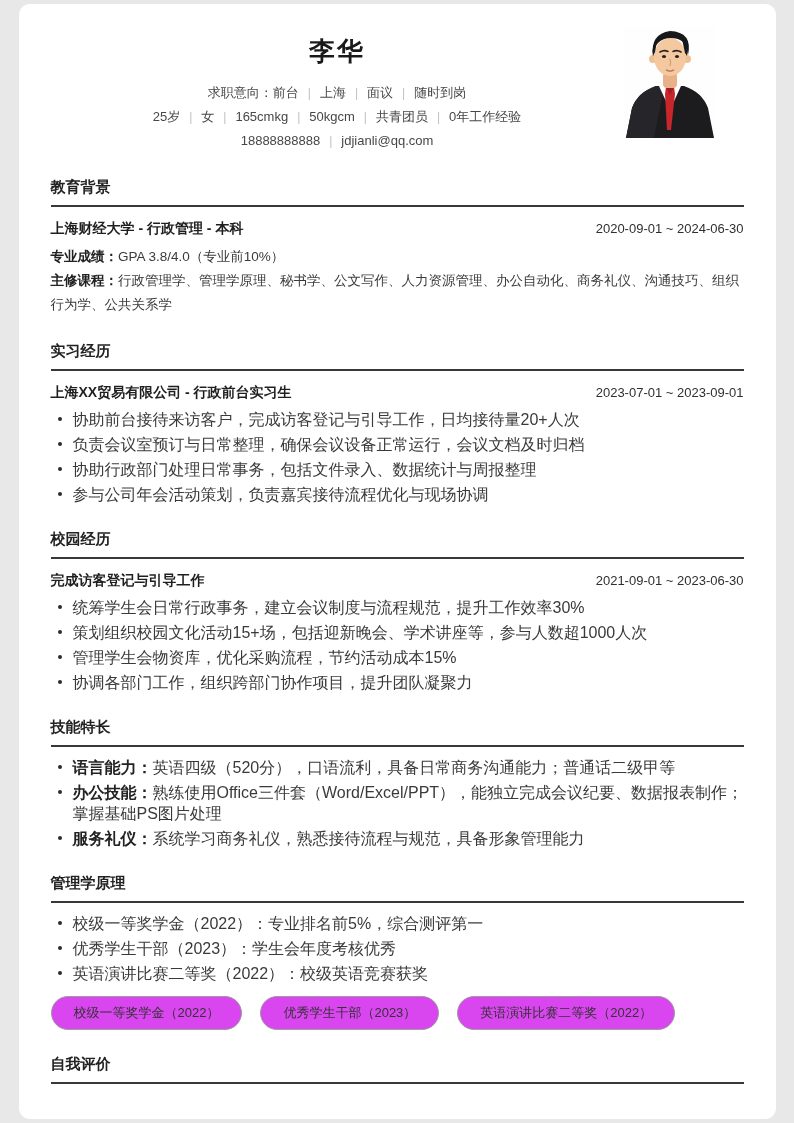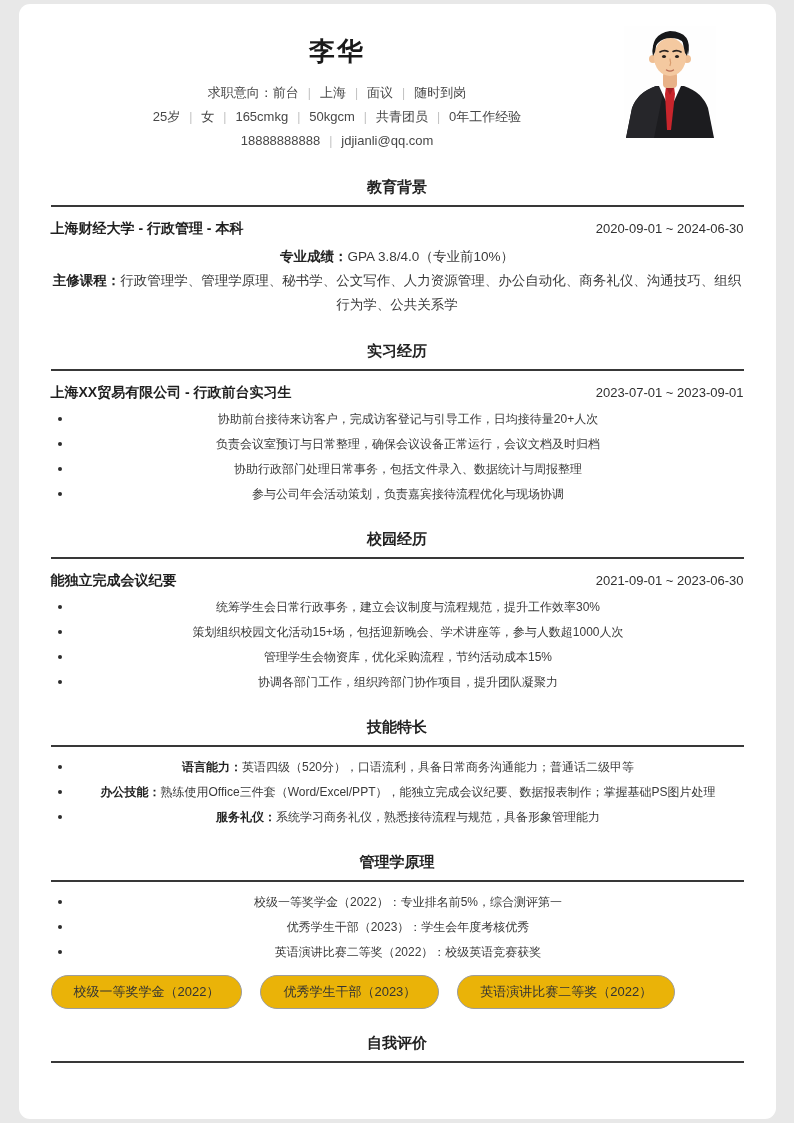--- a/index.html
+++ b/index.html
@@ -10,53 +10,53 @@
   }
   
   .header { display:flex; align-items:flex-start; }
   .header-text { flex:1; text-align:center; padding-top:8px; }
   .name { font-size:26px; font-weight:bold; color:#1a1a1a; letter-spacing:2px; margin-bottom:12px; }
   .info-line { font-size:13px; color:#474747; line-height:23px; }
   .sep { color:#c0c0c0; margin:0 9px; font-size:12px; }
   .photo { width:92px; height:112px; margin-right:28px; background:#fefefe; flex:0 0 auto; }
   .photo svg { display:block; }
   
-  .section { margin-top:24px;text-align:center; }
+  .section { margin-top:24px; }
   .section-title {
     font-size:15px; font-weight:bold; color:#222222; line-height:20px;
     padding-bottom:8px; border-bottom:2px solid #383838; margin-bottom:10px;
   }
   .entry-header { display:flex; justify-content:space-between; align-items:baseline; line-height:22px; margin-bottom:5px; }
   .entry-title { font-size:14px; font-weight:bold; color:#1f1f1f; }
   .entry-date { font-size:13px; color:#2f2f2f; }
   .line { font-size:13.5px; color:#3a3a3a; line-height:24px; }
   .line b { color:#222; }
   ul.bullets { list-style:none; margin-top:2px; }
   ul.bullets li {
-    position:relative; padding-left:22px; font-size:12px; color:#3a3a3a;
+    position:relative; padding-left:22px; font-size:16px; color:#3a3a3a;
     line-height:21px; margin-bottom:4px;
   }
   ul.bullets li::before {
     content:""; position:absolute; left:7px; top:8px; width:4px; height:4px;
     border-radius:50%; background:#2c2c2c;
   }
   ul.bullets li b { color:#222; }
   
   .bars { display:flex; gap:34px; margin-top:14px; }
   .bar-col { flex:1; }
   .bar-row { display:flex; align-items:center; }
   .bar-track { flex:1; height:6px; background:#ececec; border-radius:3px; overflow:hidden; }
   .bar-fill { height:6px; background:#3a3a3a; border-radius:3px; }
   .bar-label { margin-left:10px; font-size:13px; color:#333; white-space:nowrap; min-width:32px; }
   .bar-name { margin-top:9px; font-size:13px; color:#333; }
   
   .tags { display:flex; gap:18px; margin-top:12px; }
   .tag {
     border:1px solid #9d9d9d; border-radius:17px; padding:7px 22px;
-    font-size:13px; color:#333; background:#eab308; white-space:nowrap;
+    font-size:13px; color:#333; background:#d946ef; white-space:nowrap;
   }
 </style>
 </head>
 <body>
 
 <div class="page">
 
   <div class="header">
     <div class="header-text">
       <div class="name">李华</div>
@@ -125,21 +125,21 @@
       <li>协助前台接待来访客户，完成访客登记与引导工作，日均接待量20+人次</li>
       <li>负责会议室预订与日常整理，确保会议设备正常运行，会议文档及时归档</li>
       <li>协助行政部门处理日常事务，包括文件录入、数据统计与周报整理</li>
       <li>参与公司年会活动策划，负责嘉宾接待流程优化与现场协调</li>
     </ul>
   </div>
 
   <div class="section">
     <div class="section-title">校园经历</div>
     <div class="entry-header">
-      <span class="entry-title">能独立完成会议纪要</span>
+      <span class="entry-title">完成访客登记与引导工作</span>
       <span class="entry-date">2021-09-01 ~ 2023-06-30</span>
     </div>
     <ul class="bullets">
       <li>统筹学生会日常行政事务，建立会议制度与流程规范，提升工作效率30%</li>
       <li>策划组织校园文化活动15+场，包括迎新晚会、学术讲座等，参与人数超1000人次</li>
       <li>管理学生会物资库，优化采购流程，节约活动成本15%</li>
       <li>协调各部门工作，组织跨部门协作项目，提升团队凝聚力</li>
     </ul>
   </div>
 

